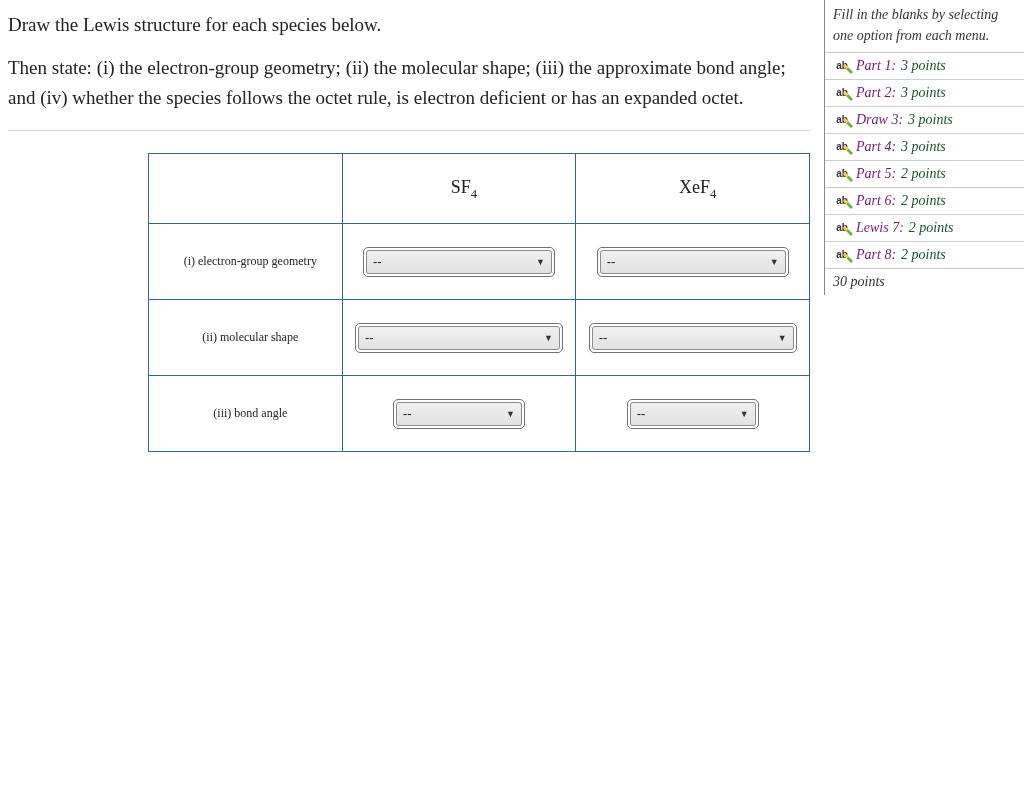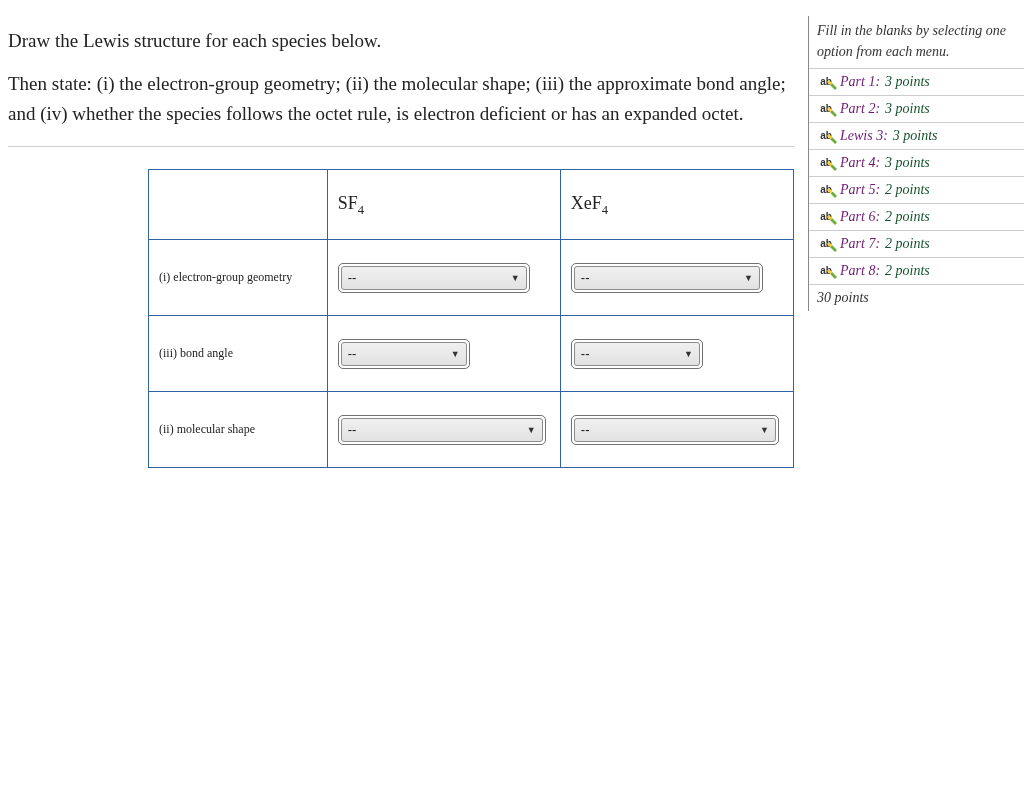--- a/index.html
+++ b/index.html
@@ -7,36 +7,35 @@
     margin: 0;
     padding: 0;
     font-family: Georgia, 'Times New Roman', serif;
     color: #222;
     background: #fff;
     width: 1024px;
   }
   .page {
     display: flex;
     align-items: flex-start;
-    margin-top: 16px;
   }
   .main {
     flex: 1;
     padding: 8px 14px 0 8px;
   }
   .prompt {
     font-size: 19px;
     line-height: 1.55;
     color: #222;
     margin: 2px 0 14px 0;
   }
   .prompt p { margin: 0 0 14px 0; }
 
   .sidebar {
-    width: 216px;
+    width: 200px;
     border-left: 1px solid #888;
     font-size: 14px;
     font-style: italic;
     color: #333;
   }
   .sidebar-header {
     padding: 4px 6px 6px 8px;
     border-bottom: 1px solid #ccc;
     line-height: 1.5;
   }
@@ -101,21 +100,21 @@
     padding-left: 140px;
   }
   table.grid {
     border-collapse: collapse;
     font-family: Georgia, serif;
   }
   table.grid th, table.grid td {
     border: 1px solid #2f63a6;
     padding: 0;
     vertical-align: middle;
-    text-align: left;
+    text-align: center;
   }
   table.grid th {
     font-weight: normal;
     font-size: 18px;
     background: #fff;
   }
   .col-label {
     width: 260px;
     height: 66px;
   }
@@ -213,51 +212,51 @@
             <span class="sel-wrap sel-w1">
               <span class="sel-inner">
                     <span>--</span>
                     <span class="chev">▼</span>
                   </span>
             </span>
           </td>
         </tr>
 
         <tr>
+          <td class="row-label-cell">(ii) molecular shape</td>
+          <td class="answer-cell">
+            <span class="sel-wrap sel-w2">
+              <span class="sel-inner">
+                    <span>--</span>
+                    <span class="chev">▼</span>
+                  </span>
+            </span>
+          </td>
+          <td class="answer-cell">
+            <span class="sel-wrap sel-w2">
+              <span class="sel-inner">
+                    <span>--</span>
+                    <span class="chev">▼</span>
+                  </span>
+            </span>
+          </td>
+        </tr>
+
+        <tr>
           <td class="row-label-cell">(iii) bond angle</td>
           <td class="answer-cell">
             <span class="sel-wrap sel-w3">
               <span class="sel-inner">
                     <span>--</span>
                     <span class="chev">▼</span>
                   </span>
             </span>
           </td>
           <td class="answer-cell">
             <span class="sel-wrap sel-w3">
-              <span class="sel-inner">
-                    <span>--</span>
-                    <span class="chev">▼</span>
-                  </span>
-            </span>
-          </td>
-        </tr>
-
-        <tr>
-          <td class="row-label-cell">(ii) molecular shape</td>
-          <td class="answer-cell">
-            <span class="sel-wrap sel-w2">
-              <span class="sel-inner">
-                    <span>--</span>
-                    <span class="chev">▼</span>
-                  </span>
-            </span>
-          </td>
-          <td class="answer-cell">
-            <span class="sel-wrap sel-w2">
               <span class="sel-inner">
                     <span>--</span>
                     <span class="chev">▼</span>
                   </span>
             </span>
           </td>
         </tr>
 
 
       </tbody>
@@ -282,21 +281,21 @@
           <span class="pencil"></span>
         </span>
       <a href="#" class="part-link">Part 2:</a>
       <span class="part-points">3 points</span>
     </div>
     <div class="part-row">
       <span class="ab-icon">
           <span class="ab-text">ab</span>
           <span class="pencil"></span>
         </span>
-      <a href="#" class="part-link">Lewis 3:</a>
+      <a href="#" class="part-link">Draw 3:</a>
       <span class="part-points">3 points</span>
     </div>
     <div class="part-row">
       <span class="ab-icon">
           <span class="ab-text">ab</span>
           <span class="pencil"></span>
         </span>
       <a href="#" class="part-link">Part 4:</a>
       <span class="part-points">3 points</span>
     </div>
@@ -314,21 +313,21 @@
           <span class="pencil"></span>
         </span>
       <a href="#" class="part-link">Part 6:</a>
       <span class="part-points">2 points</span>
     </div>
     <div class="part-row">
       <span class="ab-icon">
           <span class="ab-text">ab</span>
           <span class="pencil"></span>
         </span>
-      <a href="#" class="part-link">Part 7:</a>
+      <a href="#" class="part-link">Lewis 7:</a>
       <span class="part-points">2 points</span>
     </div>
     <div class="part-row">
       <span class="ab-icon">
           <span class="ab-text">ab</span>
           <span class="pencil"></span>
         </span>
       <a href="#" class="part-link">Part 8:</a>
       <span class="part-points">2 points</span>
     </div>

